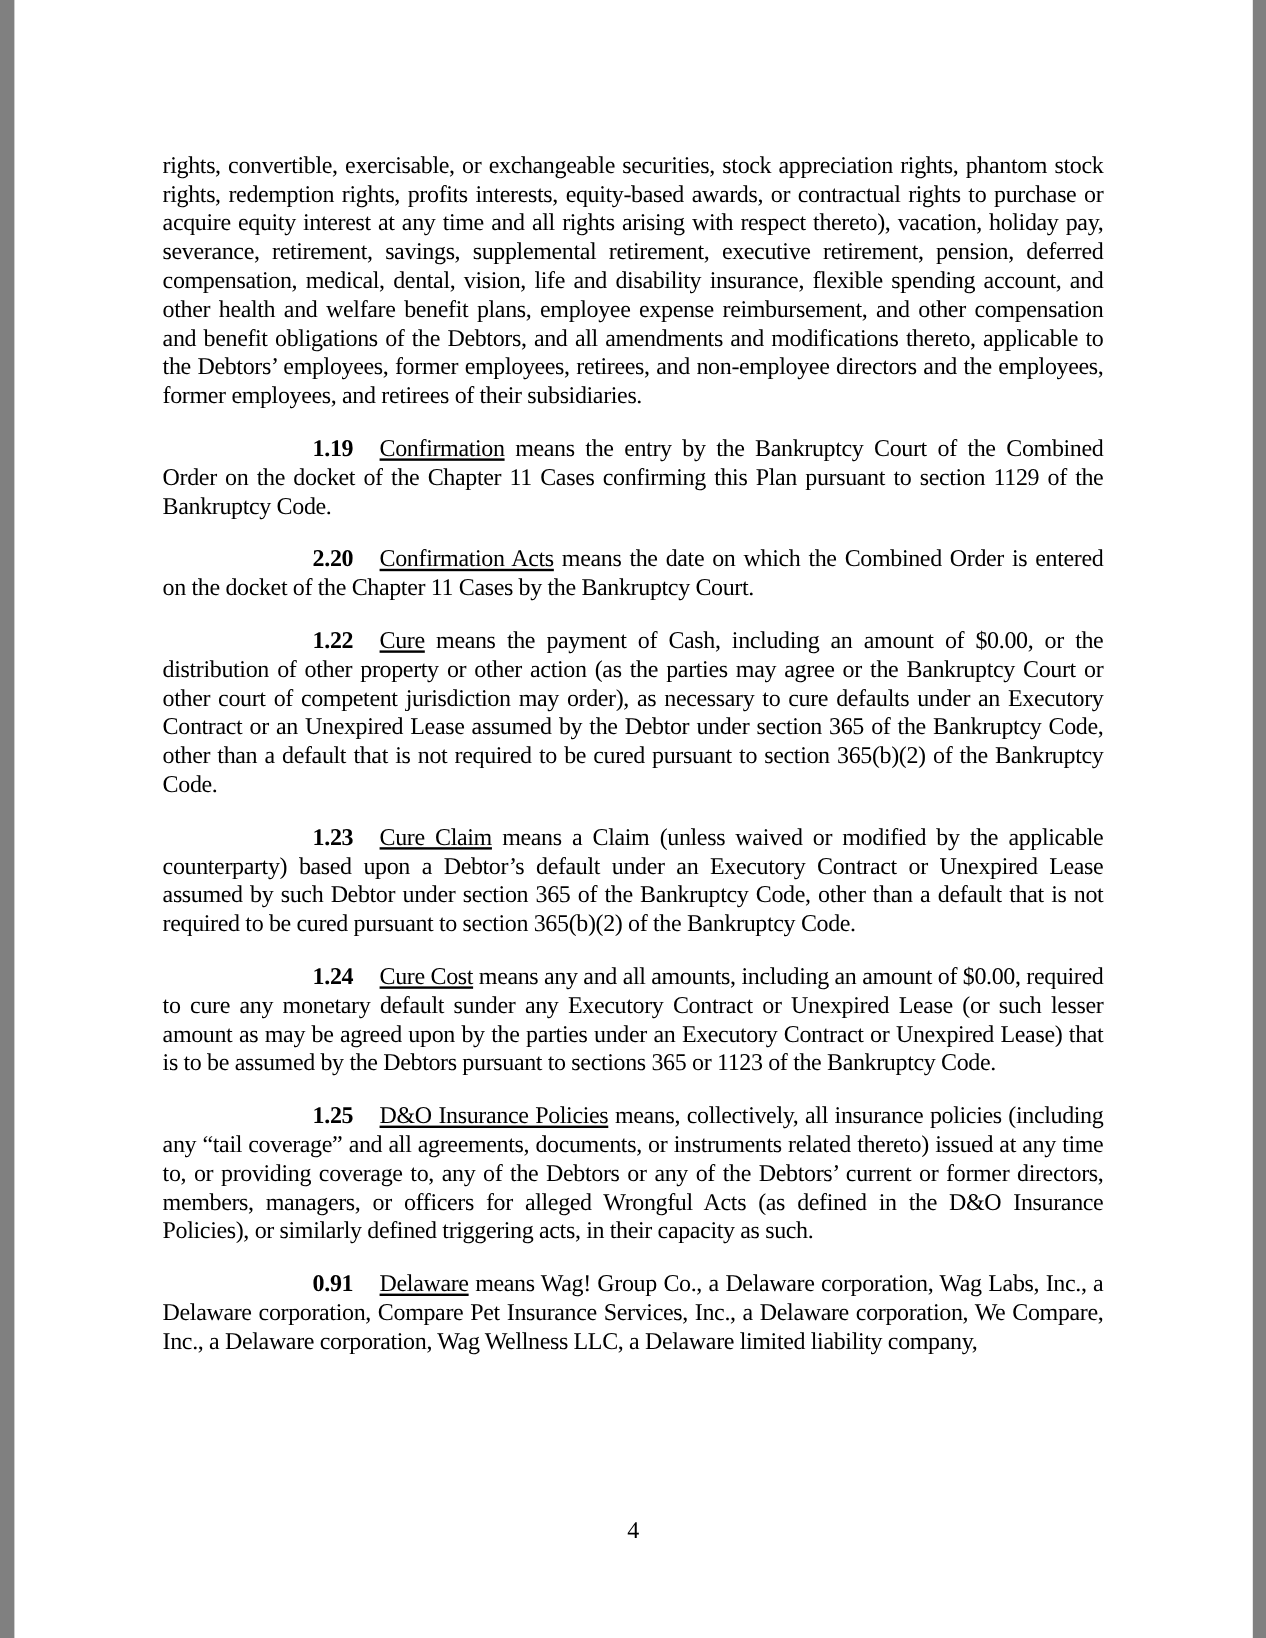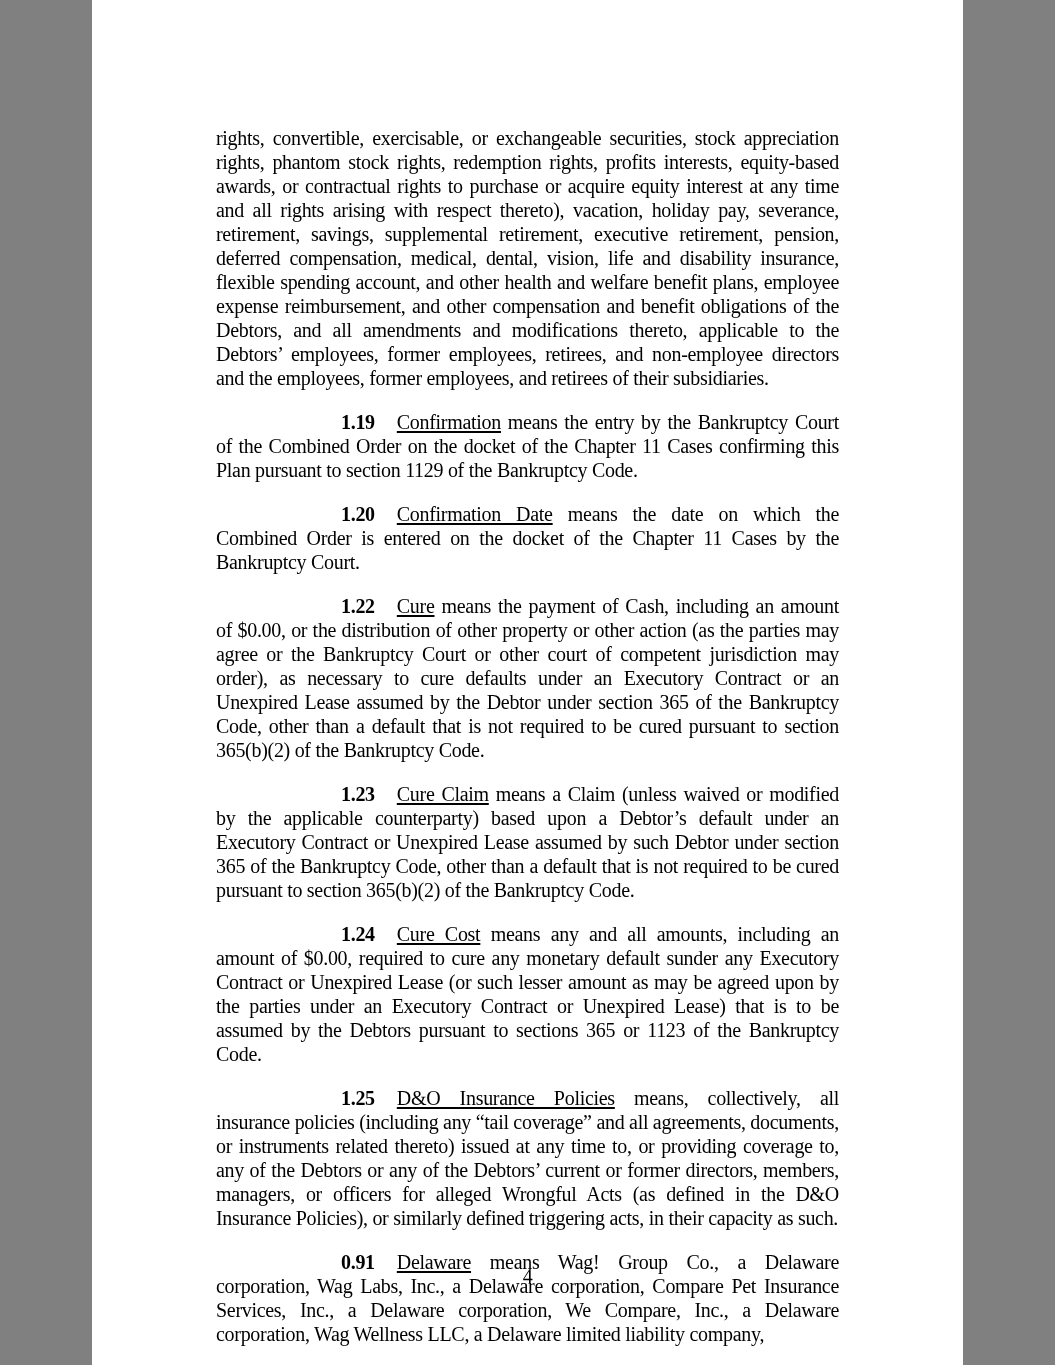--- a/index.html
+++ b/index.html
@@ -1,19 +1,19 @@
 <!DOCTYPE html>
 <html><head>
 <meta charset="utf-8">
 <style>
   * { margin: 0; padding: 0; box-sizing: border-box; }
   html, body { background: #808080; }
   .page {
     position: relative;
-    width: 871px;
+    width: 1032px;
     height: 1365px;
     margin: 0 auto;
     background: #ffffff;
     color: #000000;
     font-family: "Liberation Serif", "DejaVu Serif", serif;
     font-size: 20px;
     line-height: 24px;
     letter-spacing: -0.3px;
     overflow: hidden;
   }
@@ -47,21 +47,21 @@
 </head>
 <body>
 
 <div class="page">
   <div class="content">
 
     <p class="para"><span>rights, convertible, exercisable, or exchangeable securities, stock appreciation rights, phantom stock rights, redemption rights, profits interests, equity-based awards, or contractual rights to purchase or acquire equity interest at any time and all rights arising with respect thereto), vacation, holiday pay, severance, retirement, savings, supplemental retirement, executive retirement, pension, deferred compensation, medical, dental, vision, life and disability insurance, flexible spending account, and other health and welfare benefit plans, employee expense reimbursement, and other compensation and benefit obligations of the Debtors, and all amendments and modifications thereto, applicable to the Debtors’ employees, former employees, retirees, and non-employee directors and the employees, former employees, and retirees of their subsidiaries.</span></p>
 
     <p class="para def"><span class="num">1.19</span><span class="term">Confirmation</span><span> means the entry by the Bankruptcy Court of the Combined Order on the docket of the Chapter 11 Cases confirming this Plan pursuant to section 1129 of the Bankruptcy Code.</span></p>
 
-    <p class="para def"><span class="num">1.20</span><span class="term">Confirmation Date</span><span> means the date on which the Combined Order is entered on the docket of the Chapter 11 Cases by the Bankruptcy Court.</span></p>
+    <p class="para def"><span class="num">2.20</span><span class="term">Confirmation Acts</span><span> means the date on which the Combined Order is entered on the docket of the Chapter 11 Cases by the Bankruptcy Court.</span></p>
 
 
     <p class="para def"><span class="num">1.22</span><span class="term">Cure</span><span> means the payment of Cash, including an amount of $0.00, or the distribution of other property or other action (as the parties may agree or the Bankruptcy Court or other court of competent jurisdiction may order), as necessary to cure defaults under an Executory Contract or an Unexpired Lease assumed by the Debtor under section 365 of the Bankruptcy Code, other than a default that is not required to be cured pursuant to section 365(b)(2) of the Bankruptcy Code.</span></p>
 
     <p class="para def"><span class="num">1.23</span><span class="term">Cure Claim</span><span> means a Claim (unless waived or modified by the applicable counterparty) based upon a Debtor’s default under an Executory Contract or Unexpired Lease assumed by such Debtor under section 365 of the Bankruptcy Code, other than a default that is not required to be cured pursuant to section 365(b)(2) of the Bankruptcy Code.</span></p>
 
     <p class="para def"><span class="num">1.24</span><span class="term">Cure Cost</span><span> means any and all amounts, including an amount of $0.00, required to cure any monetary default sunder any Executory Contract or Unexpired Lease (or such lesser amount as may be agreed upon by the parties under an Executory Contract or Unexpired Lease) that is to be assumed by the Debtors pursuant to sections 365 or 1123 of the Bankruptcy Code.</span></p>
 
     <p class="para def"><span class="num">1.25</span><span class="term">D&amp;O Insurance Policies</span><span> means, collectively, all insurance policies (including any “tail coverage” and all agreements, documents, or instruments related thereto) issued at any time to, or providing coverage to, any of the Debtors or any of the Debtors’ current or former directors, members, managers, or officers for alleged Wrongful Acts (as defined in the D&amp;O Insurance Policies), or similarly defined triggering acts, in their capacity as such.</span></p>
 

